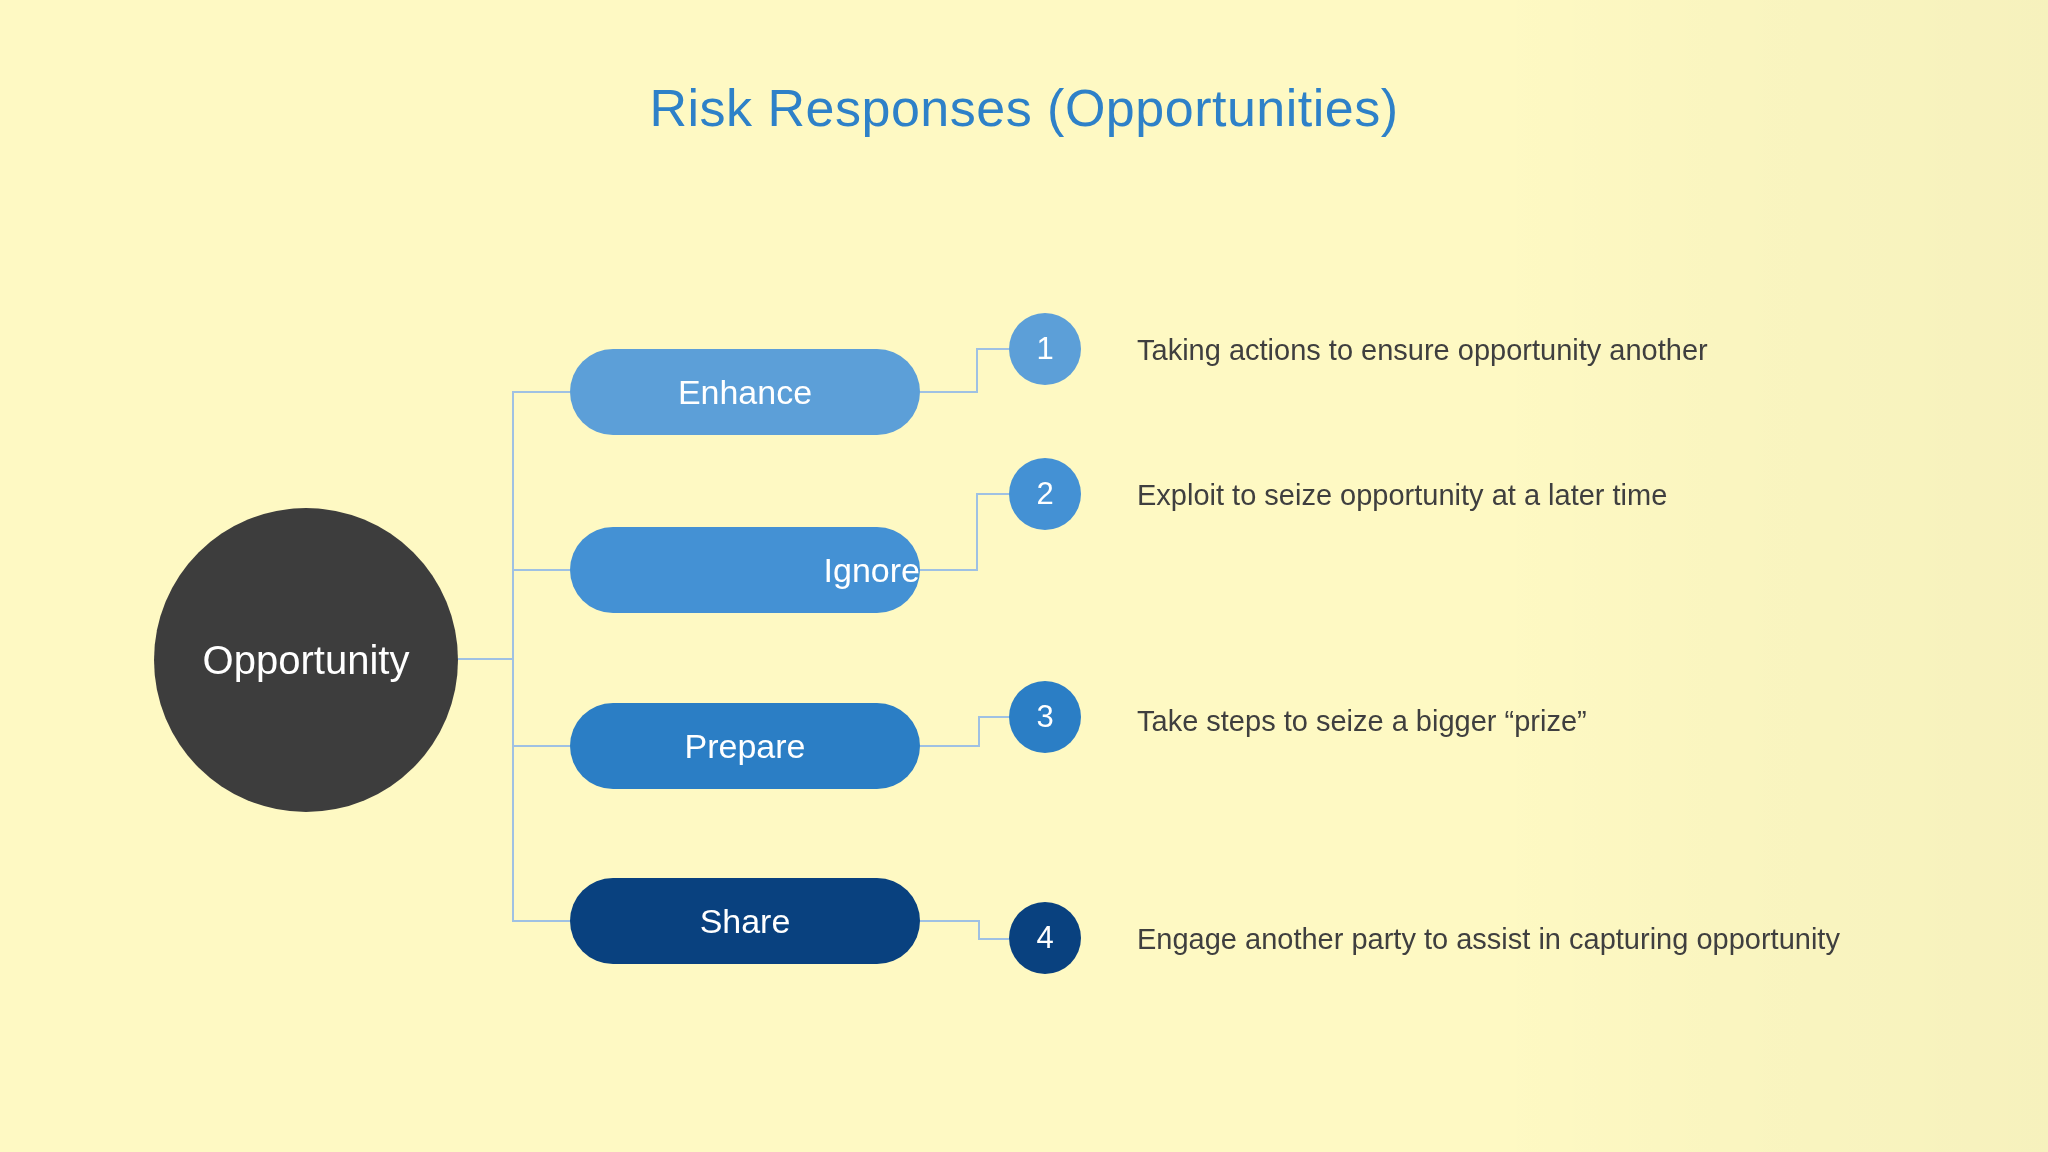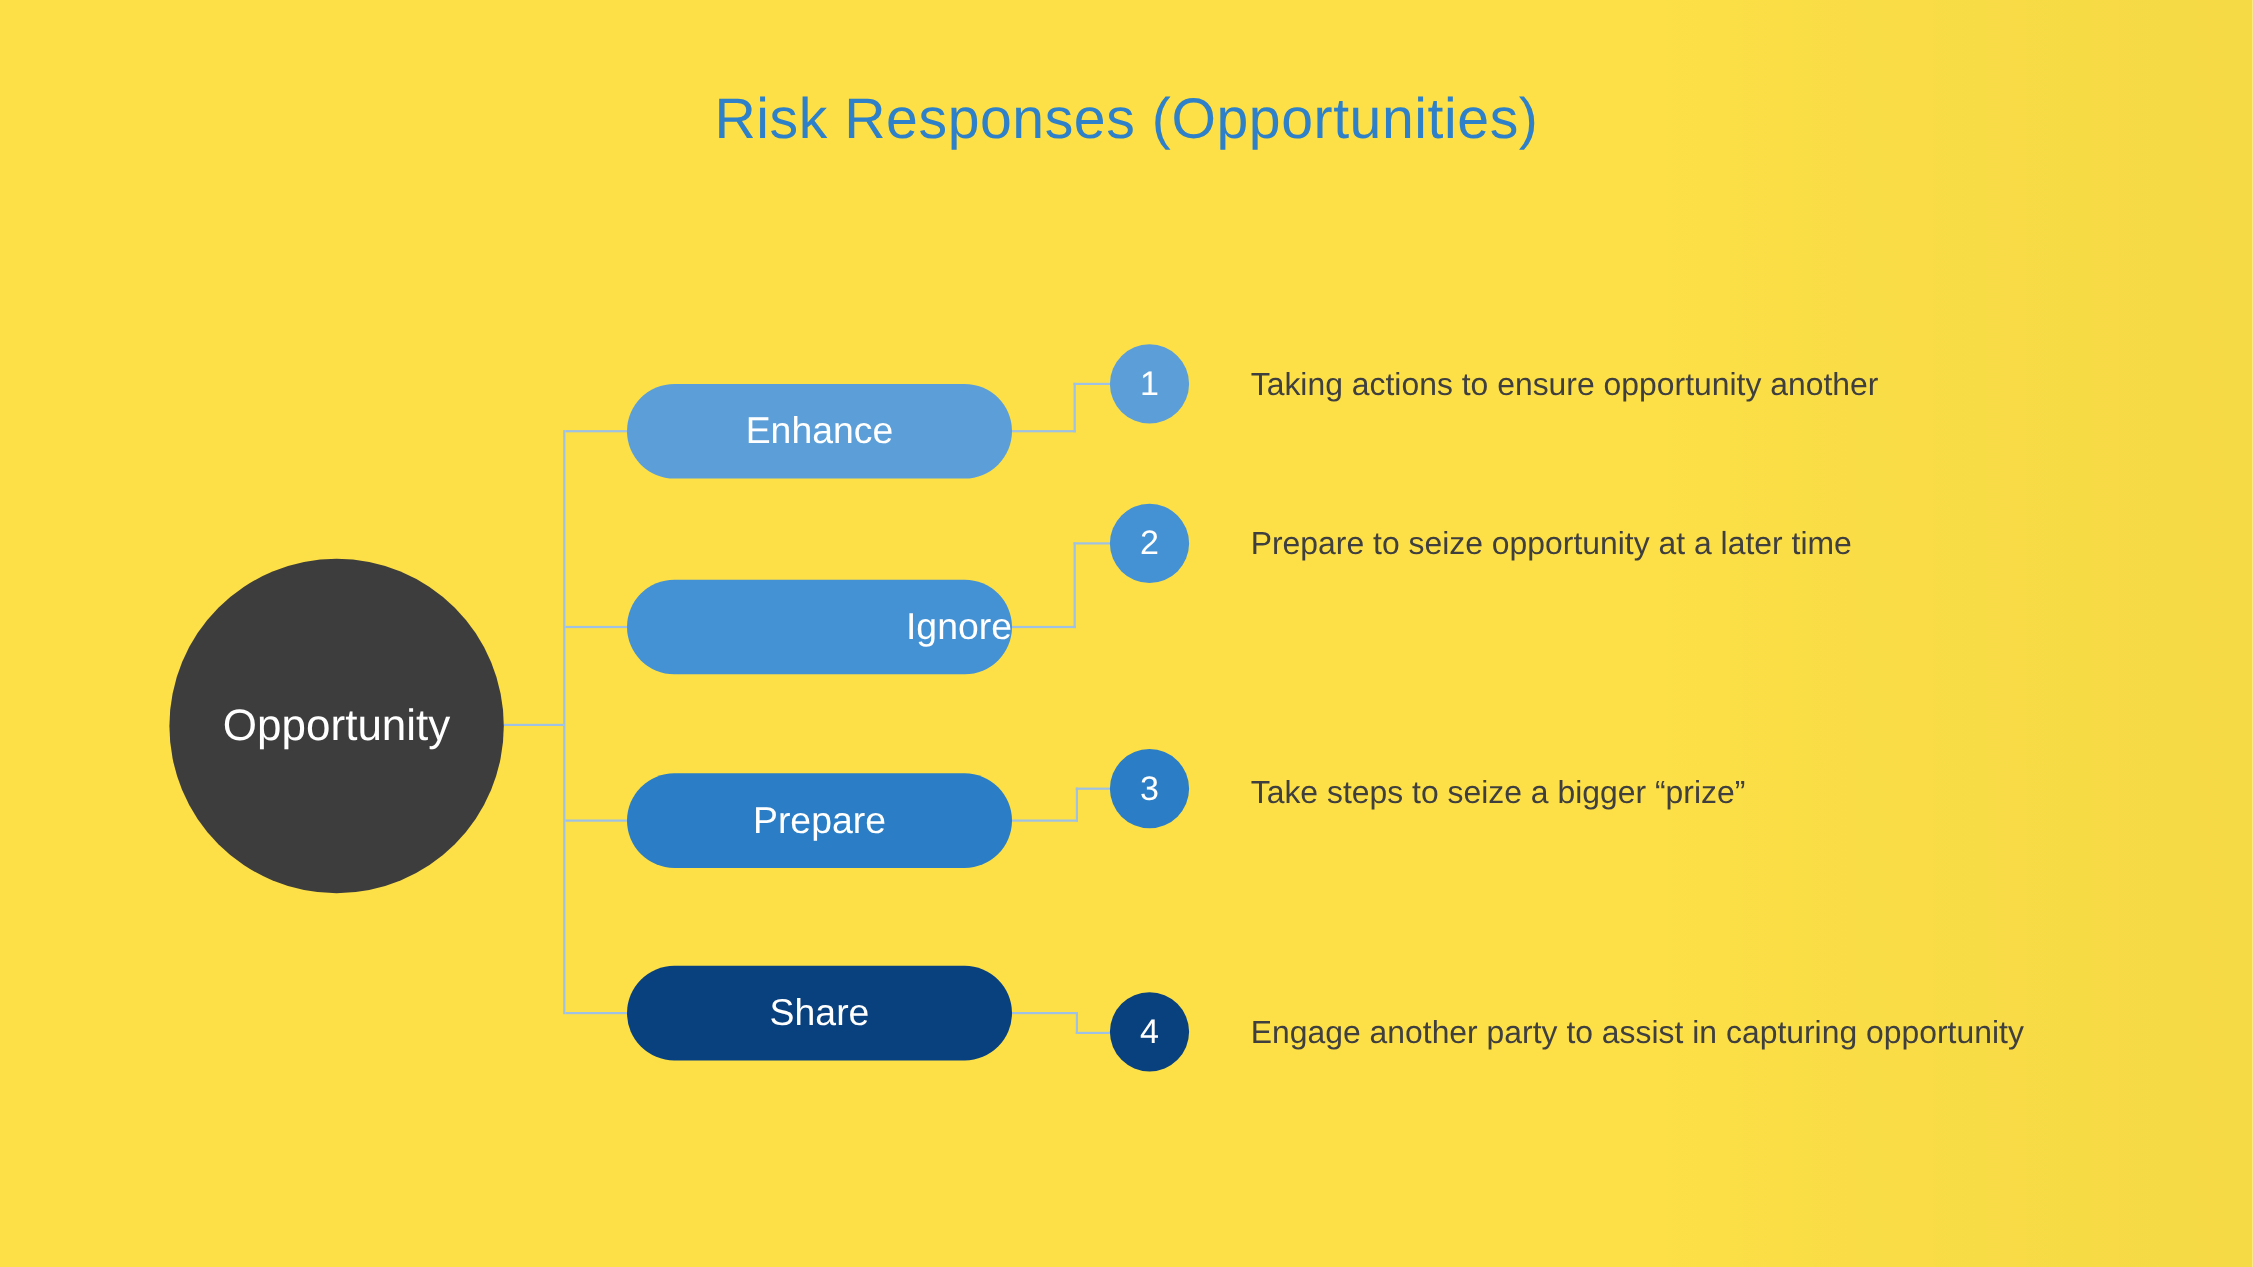--- a/index.html
+++ b/index.html
@@ -1,19 +1,19 @@
 <!DOCTYPE html>
 <html style="--title_text: #2E81C8; --connector: #9FC1E3; --center_fill: #3D3D3D; --description_text: #3F3F3F;"><head>
 <meta charset="utf-8">
 <style>
   html,body { margin:0; padding:0; background:#ffffff; }
   .canvas {
     position:relative;
     width:2048px; height:1152px;
-    background:#fde047;
+    background:#fef9c3;
     font-family:"Liberation Sans", sans-serif;
     overflow:hidden;
   }
   .bg-tint {
     position:absolute; top:0; right:0; width:560px; height:1152px;
     background:linear-gradient(90deg, rgba(0,0,0,0) 0%, rgba(0,0,0,0.015) 40%, rgba(0,0,0,0.03) 100%);
     pointer-events:none;
   }
   .title {
     position:absolute; top:78px; left:0; width:2048px;
@@ -130,17 +130,17 @@
   <div class="pill p4" style="background-color: rgb(9, 65, 127);">
     <span>Share</span>
   </div>
 
   <div class="num n1" style="background-color: rgb(92, 159, 216);">1</div>
   <div class="num n2" style="background-color: rgb(68, 145, 212);">2</div>
   <div class="num n3" style="background-color: rgb(43, 126, 197);">3</div>
   <div class="num n4" style="background-color: rgb(9, 65, 127);">4</div>
 
   <div class="desc d1">Taking actions to ensure opportunity another</div>
-  <div class="desc d2">Prepare to seize opportunity at a later time</div>
+  <div class="desc d2">Exploit to seize opportunity at a later time</div>
   <div class="desc d3">Take steps to seize a bigger “prize”</div>
   <div class="desc d4">Engage another party to assist in capturing opportunity</div>
 
 </div>
 
 </body></html>

